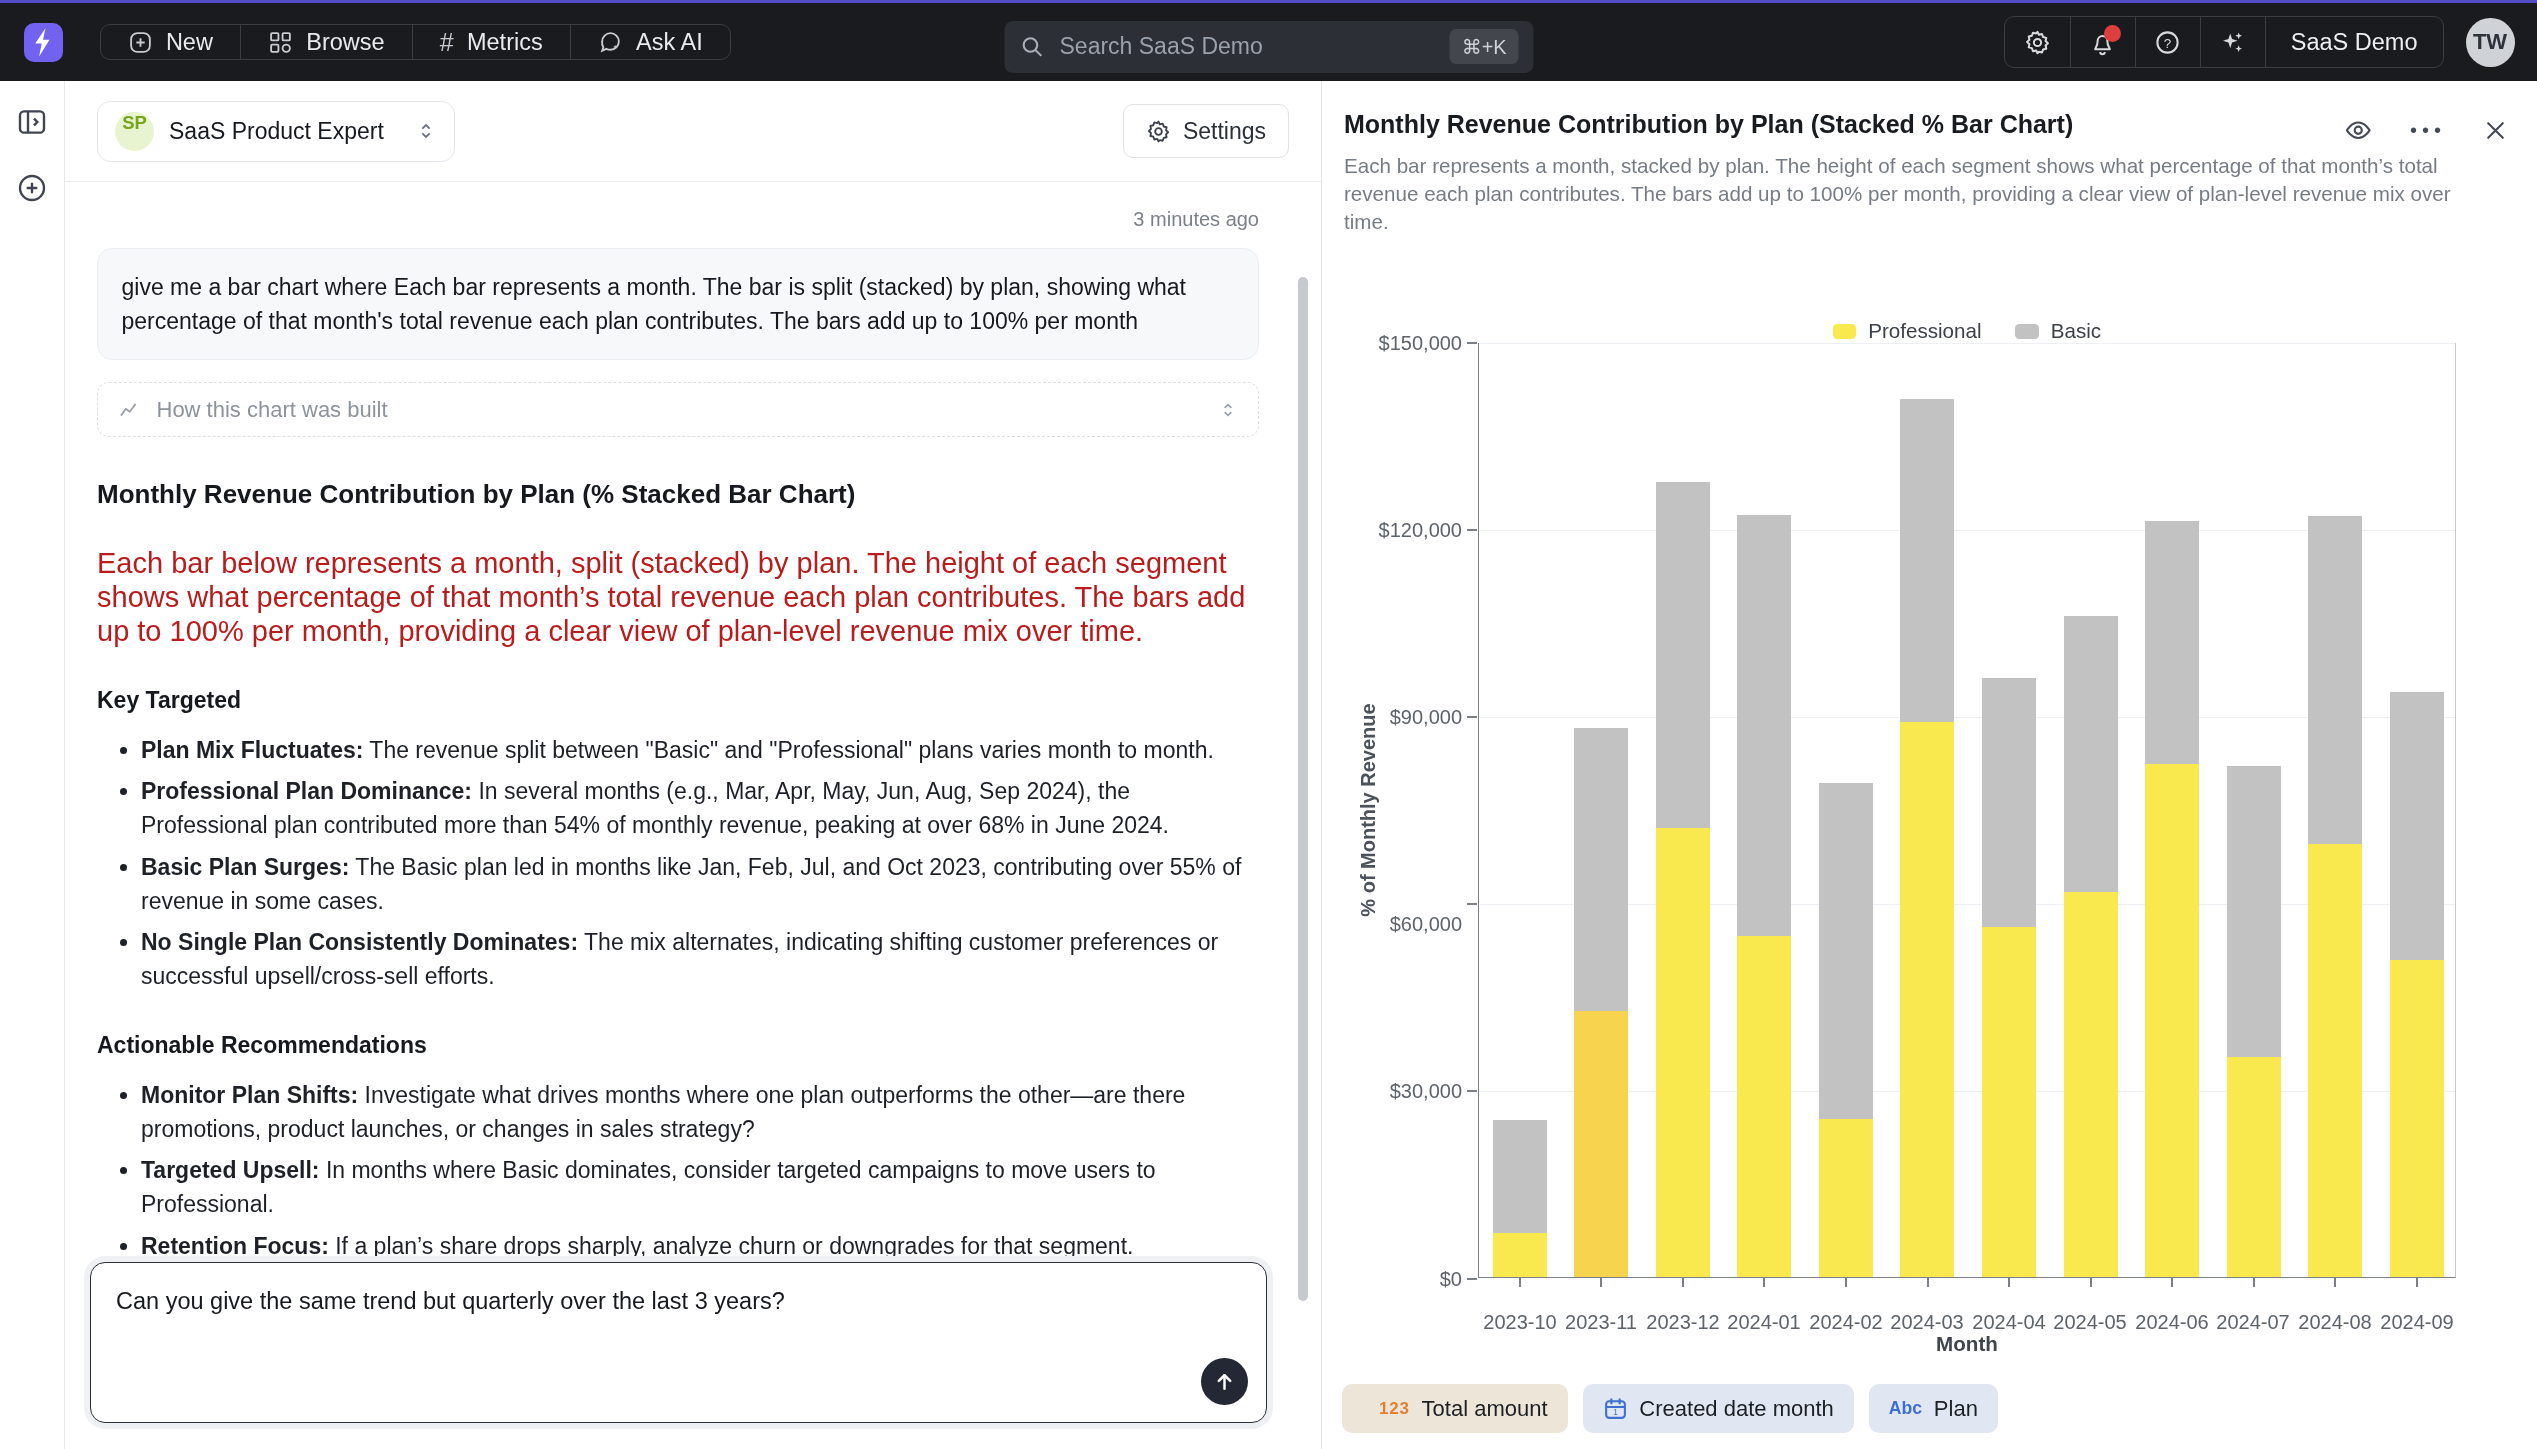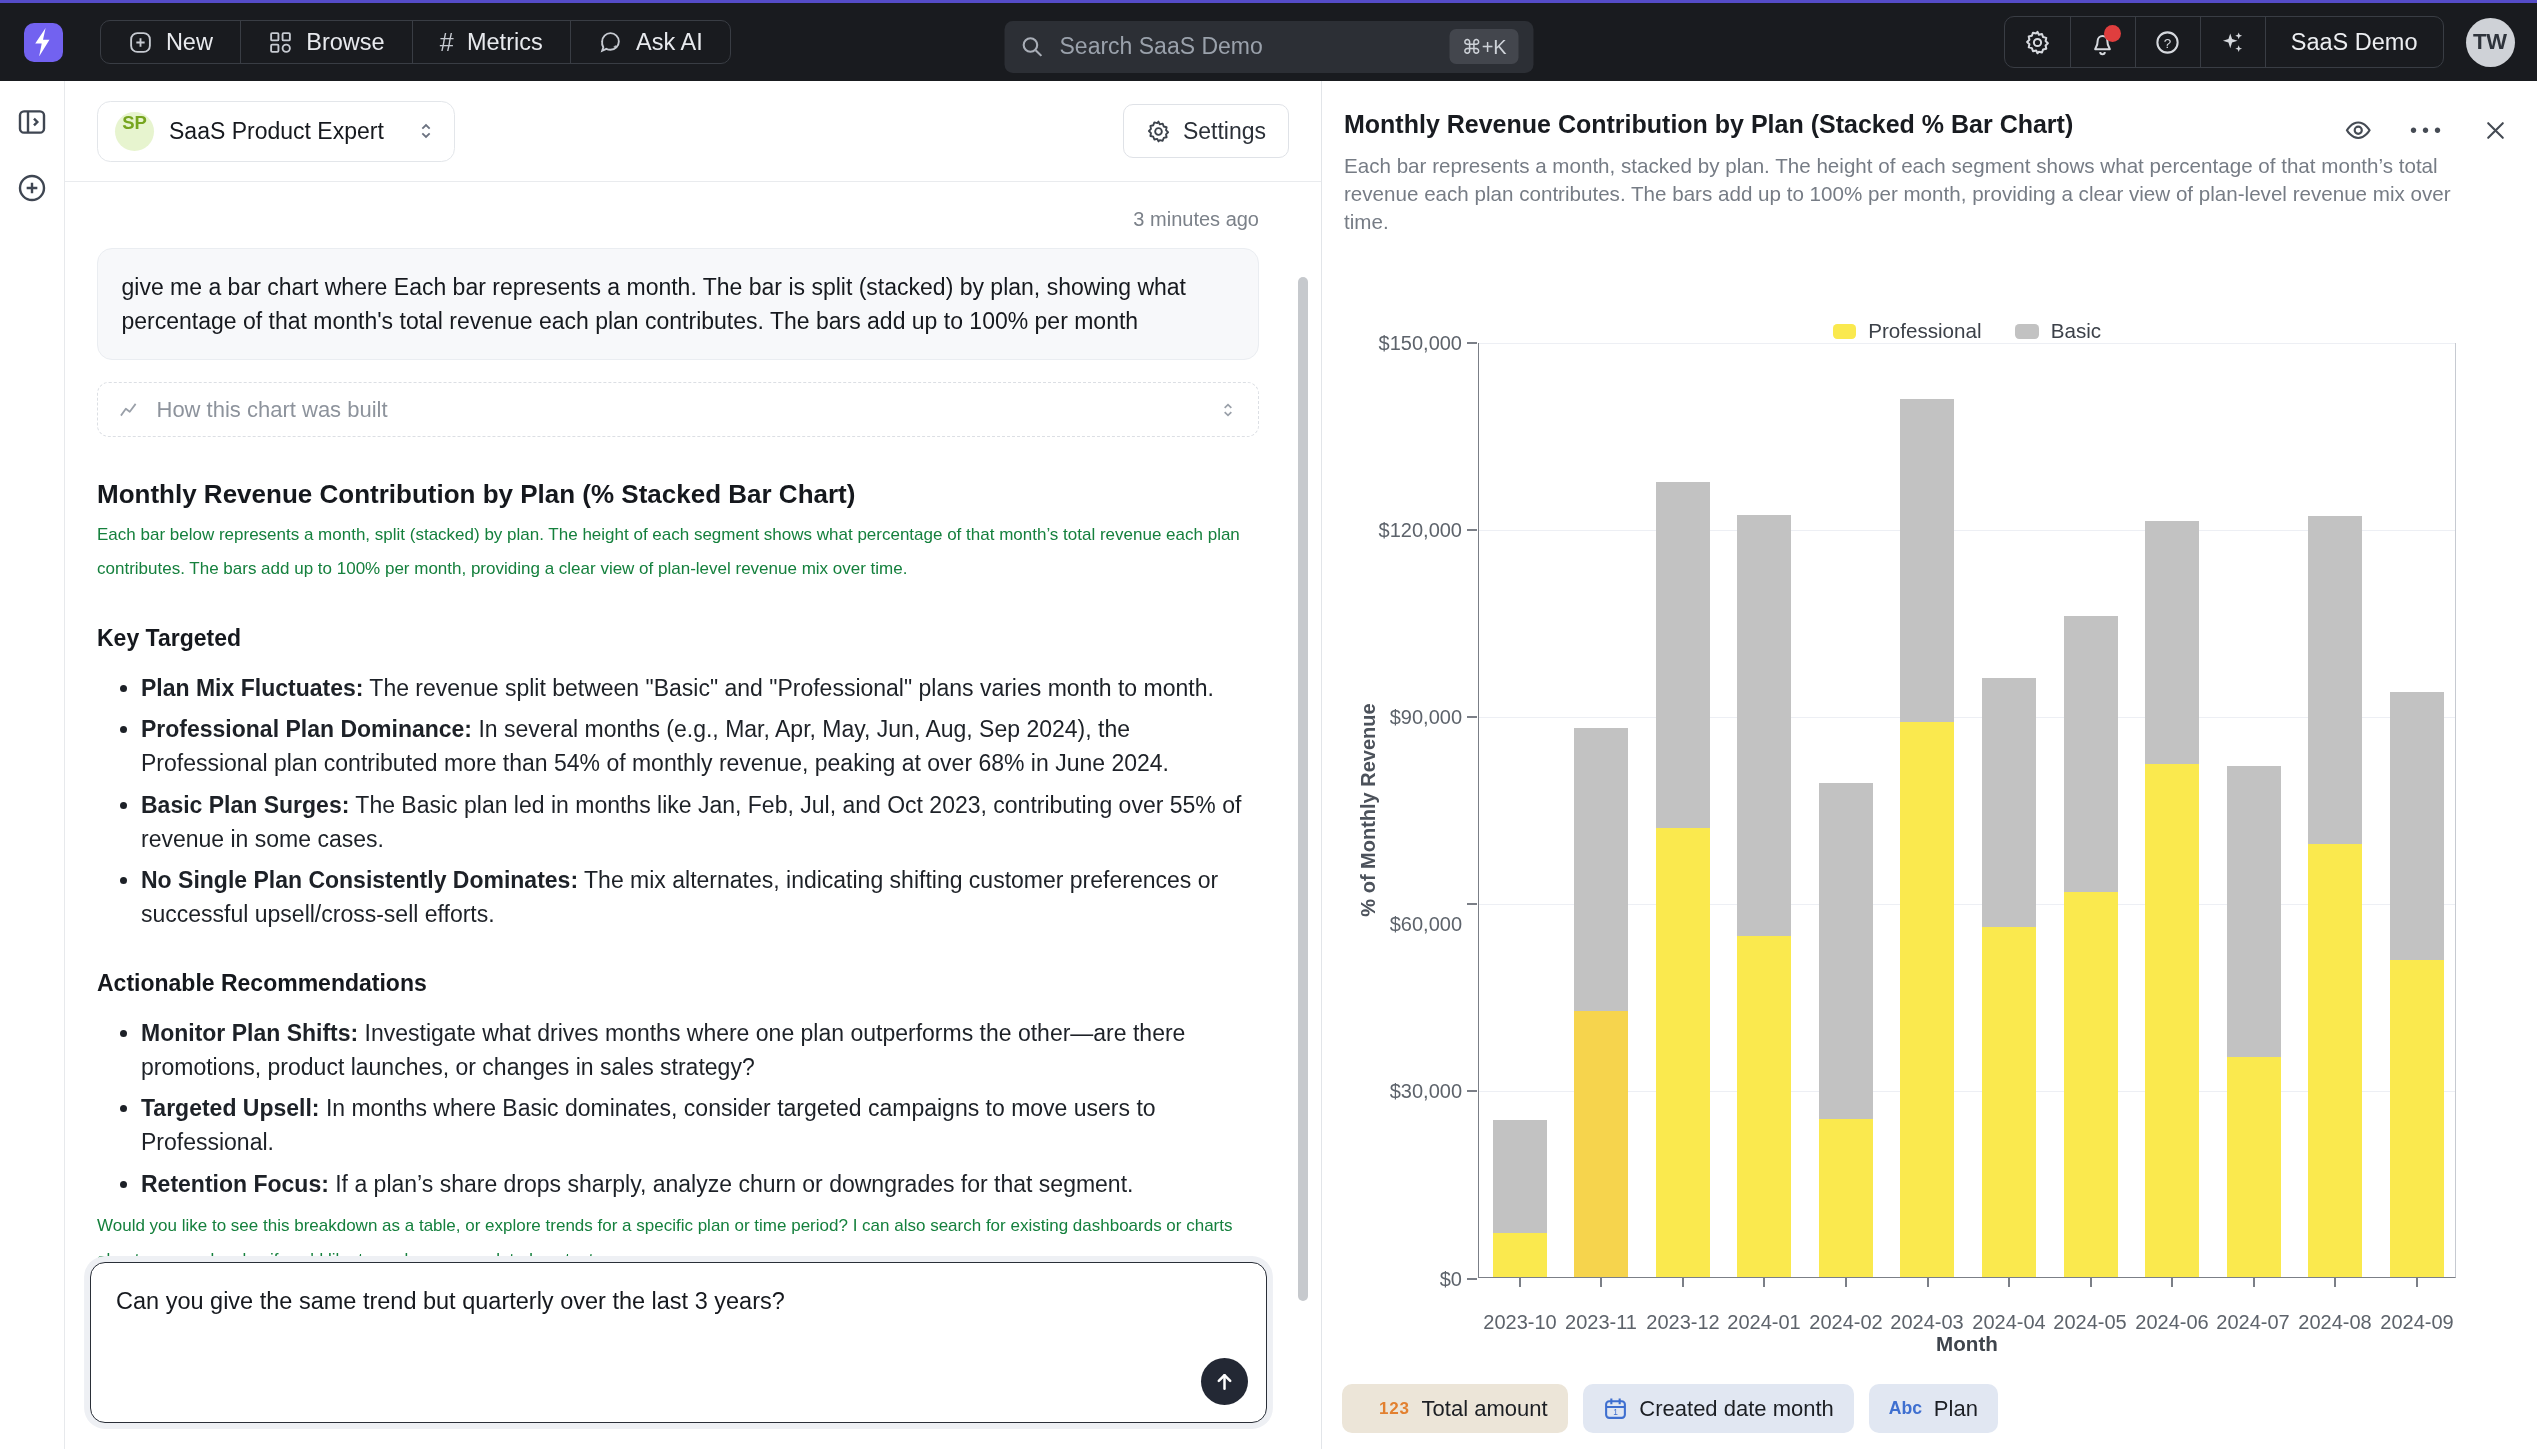--- a/index.html
+++ b/index.html
@@ -3,21 +3,21 @@
 <meta charset="utf-8">
 <style>
   * { margin:0; padding:0; box-sizing:border-box; }
   html,body { width:2538px; height:1449px; }
   body { font-family:"Liberation Sans", sans-serif; background:#fff; overflow:hidden; }
   .app { position:relative; width:2538px; height:1449px; }
 
   
   .topnav { height:81px; background:#191b1f; border-top:3.4px solid #554cc8; display:flex; align-items:center; padding:0 23.5px; position:relative; }
   .logo { width:39px; height:39px; border-radius:10px; background:#7262f0; display:flex; align-items:center; justify-content:center; cursor:pointer; }
-  .navgroup { display:flex; margin-left:37px; border:0.8px solid #393d44; border-radius:10px; height:44px; overflow:hidden; }
+  .navgroup { display:flex; margin-left:37px; border:0.8px solid #393d44; border-radius:10px; height:36px; overflow:hidden; }
   .navbtn { display:flex; align-items:center; gap:13.4px; padding:0 27px; font-size:23.5px; color:#e8eaee; background:transparent; border:none; border-left:0.8px solid #393d44; cursor:pointer; font-family:inherit; }
   .navbtn:first-child { border-left:none; }
   .navbtn .nic { display:flex; color:#c6cad1; }
   .hashicon { font-size:25px; color:#c6cad1; font-weight:400; }
   .search { position:absolute; left:50%; transform:translateX(-50%); top:17.6px; width:529px; height:52px; background:#2c2f35; border-radius:8.4px; display:flex; align-items:center; padding:0 15px; gap:15px; cursor:text; }
   .search .ph { color:#9aa1ab; font-size:23px; flex:1; }
   .kbd { background:#43464d; color:#ced2d8; font-size:20px; padding:5.9px 11.8px; border-radius:6.7px; }
   .topright { margin-left:auto; display:flex; align-items:center; }
   .iconbar { display:flex; border:0.8px solid #393d44; border-radius:10px; height:52px; align-items:stretch; overflow:visible; }
   .iconbtn { width:65px; display:flex; align-items:center; justify-content:center; border-left:0.8px solid #393d44; color:#d6d9de; background:transparent; border-top:none;border-bottom:none;border-right:none; cursor:pointer; position:relative; }
@@ -37,21 +37,21 @@
   .agent-pill { display:flex; align-items:center; gap:15px; border:0.8px solid #e3e6ea; border-radius:13.4px; padding:10px 17px; background:#fff; cursor:pointer; }
   .sp-avatar { width:39px; height:39px; border-radius:50%; background:#e7f4cf; color:#76a51f; font-weight:bold; font-size:18.5px; display:flex; justify-content:center; }
   .agent-name { font-size:23px; color:#16191e; margin-right:16px; }
   .settings-btn { display:flex; gap:11.8px; align-items:center; border:0.8px solid #dfe2e7; border-radius:10px; padding:12.6px 22px; font-size:23px; color:#2b3038; background:#fff; cursor:pointer; font-family:inherit; }
   .chat-content { padding:0 62px 0 32px; }
   .timestamp { text-align:right; color:#7b8189; font-size:20px; margin:26px 0 17px; }
   .user-card { background:#f7f8fa; border:0.8px solid #eaedf1; border-radius:15px; padding:21px 23.5px; font-size:23px; line-height:34px; color:#16191e; }
   .howbuilt { margin-top:22px; border:1.7px dashed #dcdfe4; border-radius:11.8px; height:55px; display:flex; align-items:center; gap:15px; padding:0 20px; color:#8d939c; font-size:22px; cursor:pointer; }
   .howbuilt .chev { margin-left:auto; display:flex; }
   .article h1 { font-size:26px; font-weight:bold; color:#15181d; margin-top:42px; }
-  .article p { font-size:17px; line-height:34px; color:#15803d; margin-top:8px; }
+  .article p { font-size:29px; line-height:34px; color:#b91c1c; margin-top:36px; }
   .article h3 { font-size:23px; font-weight:bold; color:#15181d; margin-top:39px; }
   .article ul { margin-top:18.5px; padding-left:44px; }
   .article li { font-size:23px; line-height:34px; color:#1d2127; margin-bottom:7.6px; }
   .input-wrap { position:absolute; left:25px; right:54px; top:1181px; height:161px; background:#fff; border:1.7px solid #2a2f38; border-radius:15px; box-shadow:0 0 0 5.9px #eef0f4; padding:22px 25px; cursor:text; }
   .input-text { font-size:23.5px; color:#16191e; line-height:32px; outline:none; }
   .send-btn { position:absolute; right:18.5px; bottom:17px; width:47px; height:47px; border-radius:50%; background:#232834; border:none; display:flex; align-items:center; justify-content:center; cursor:pointer; }
   .scroll-thumb { position:absolute; right:13.4px; top:196px; width:10px; height:1024px; background:#c6c9cd; border-radius:5px; cursor:grab; }
 
   
   .panel { flex:1; position:relative; background:#fff; }

